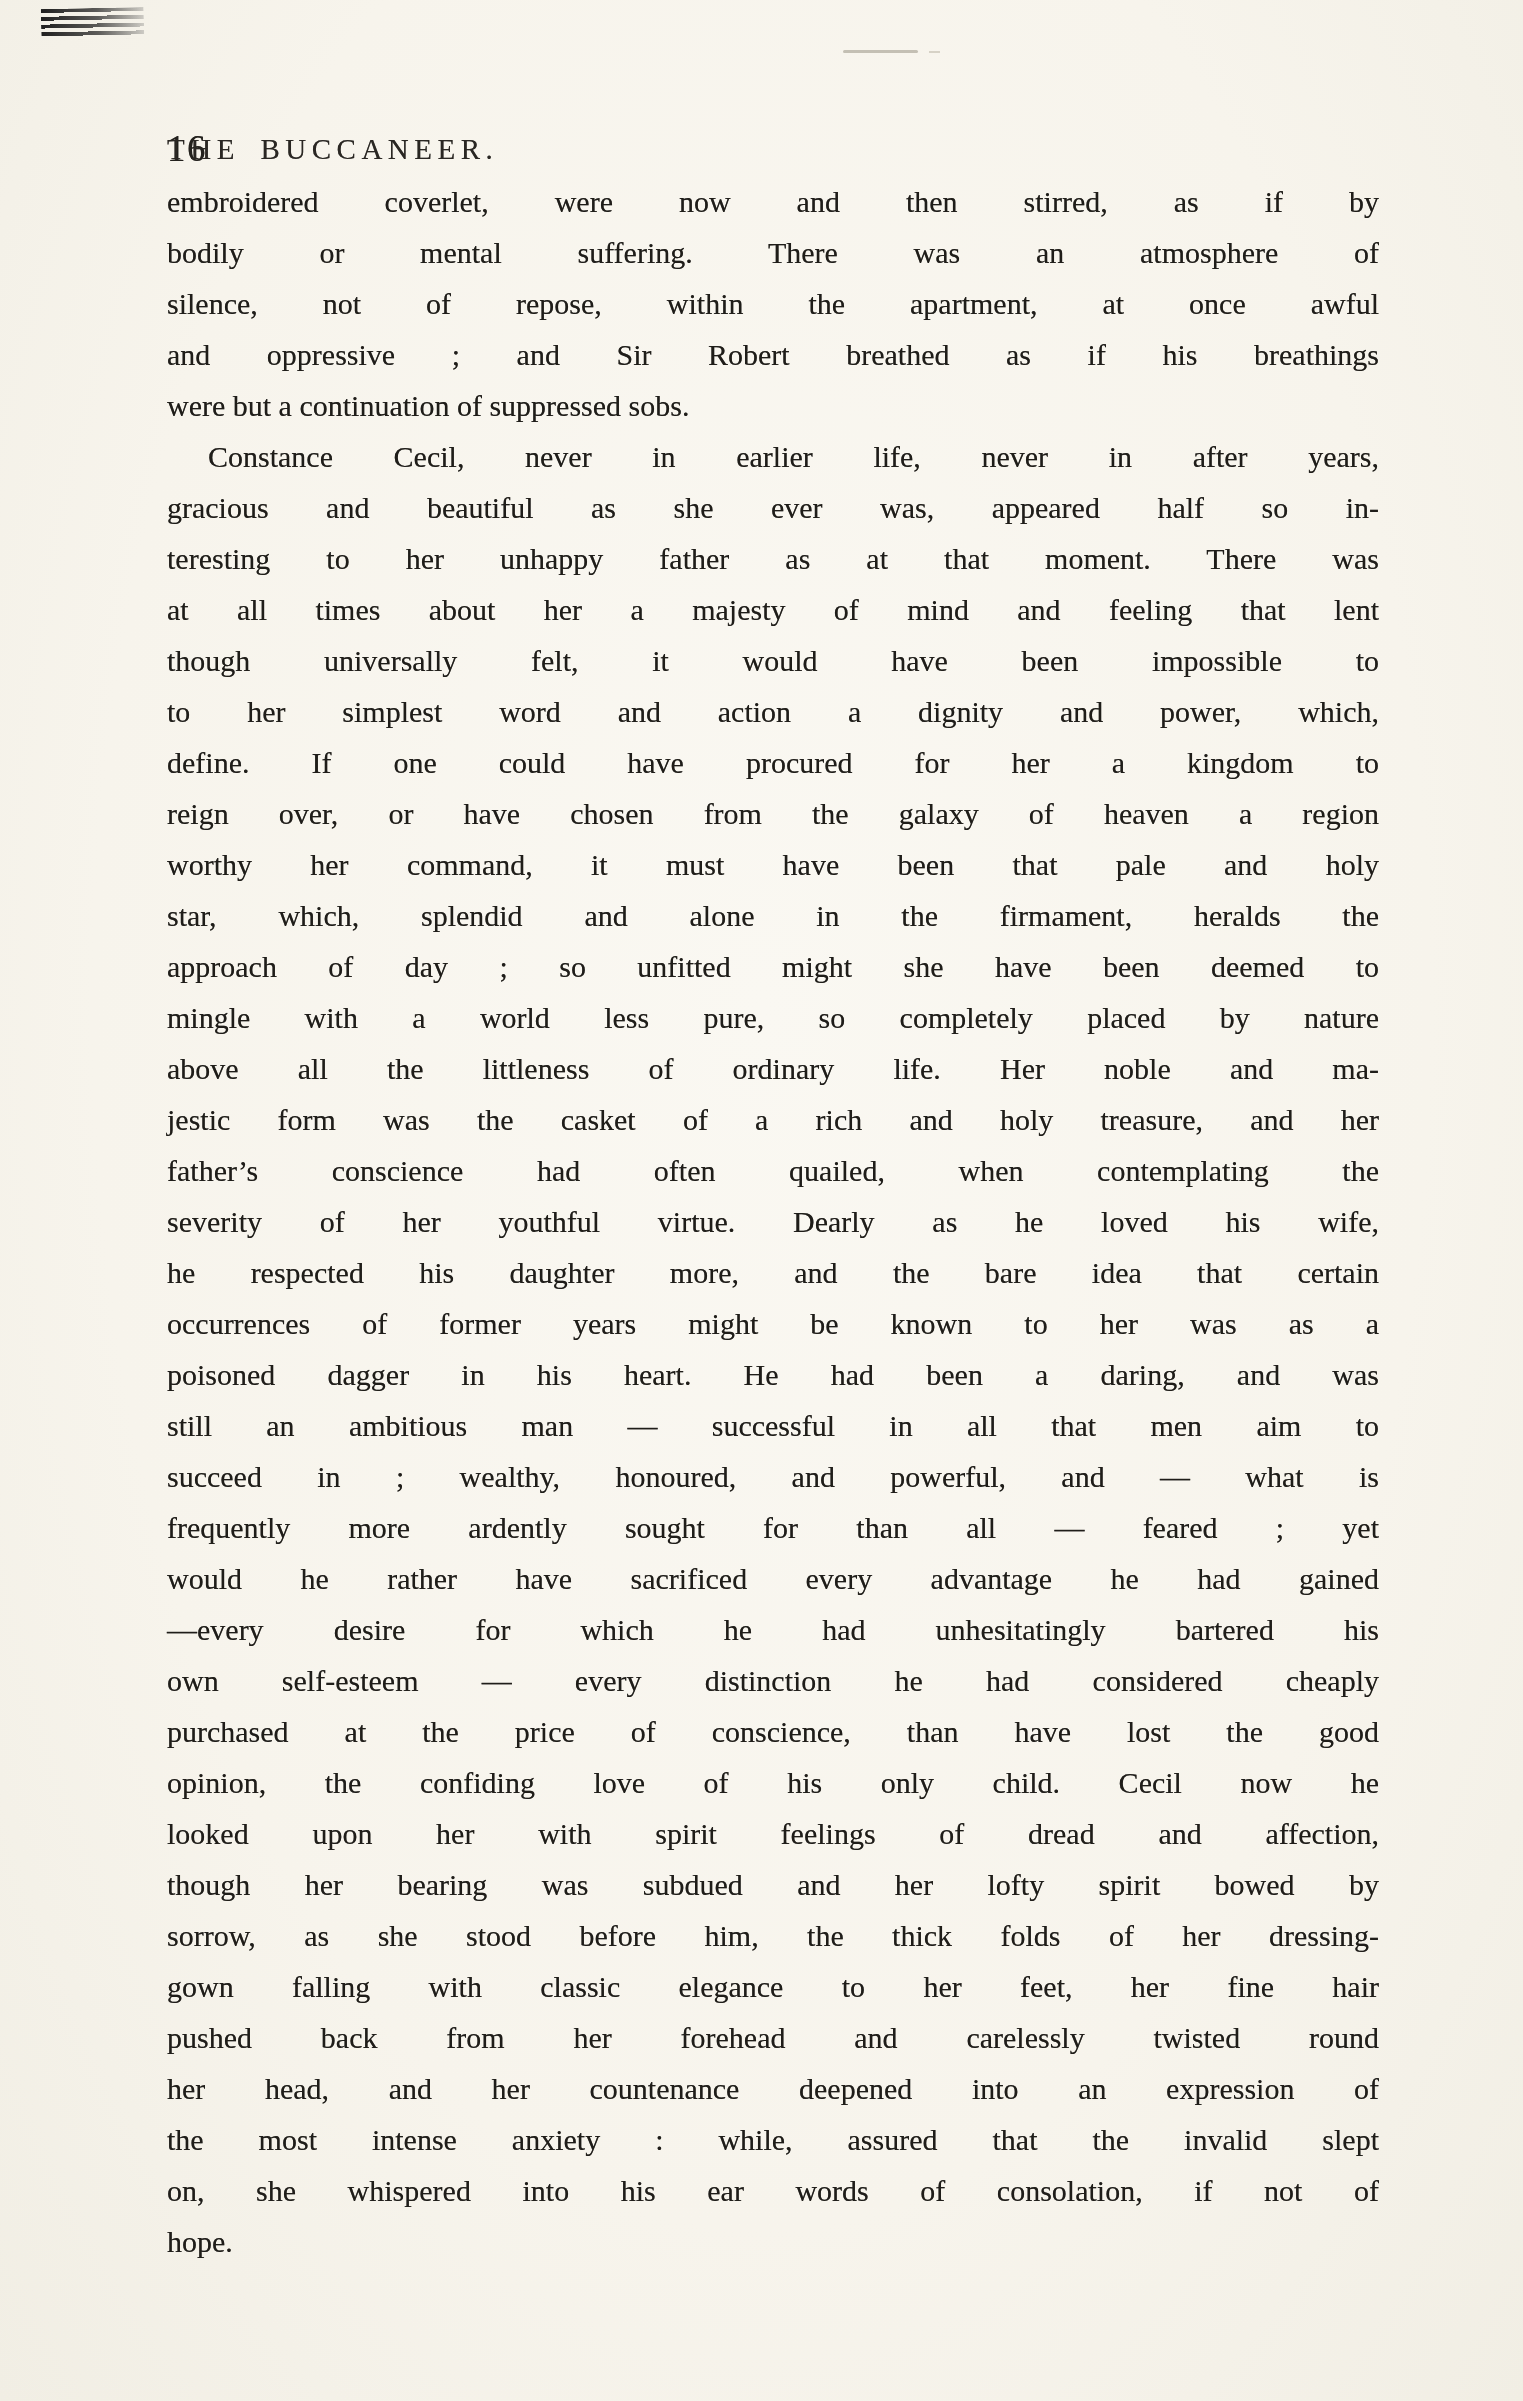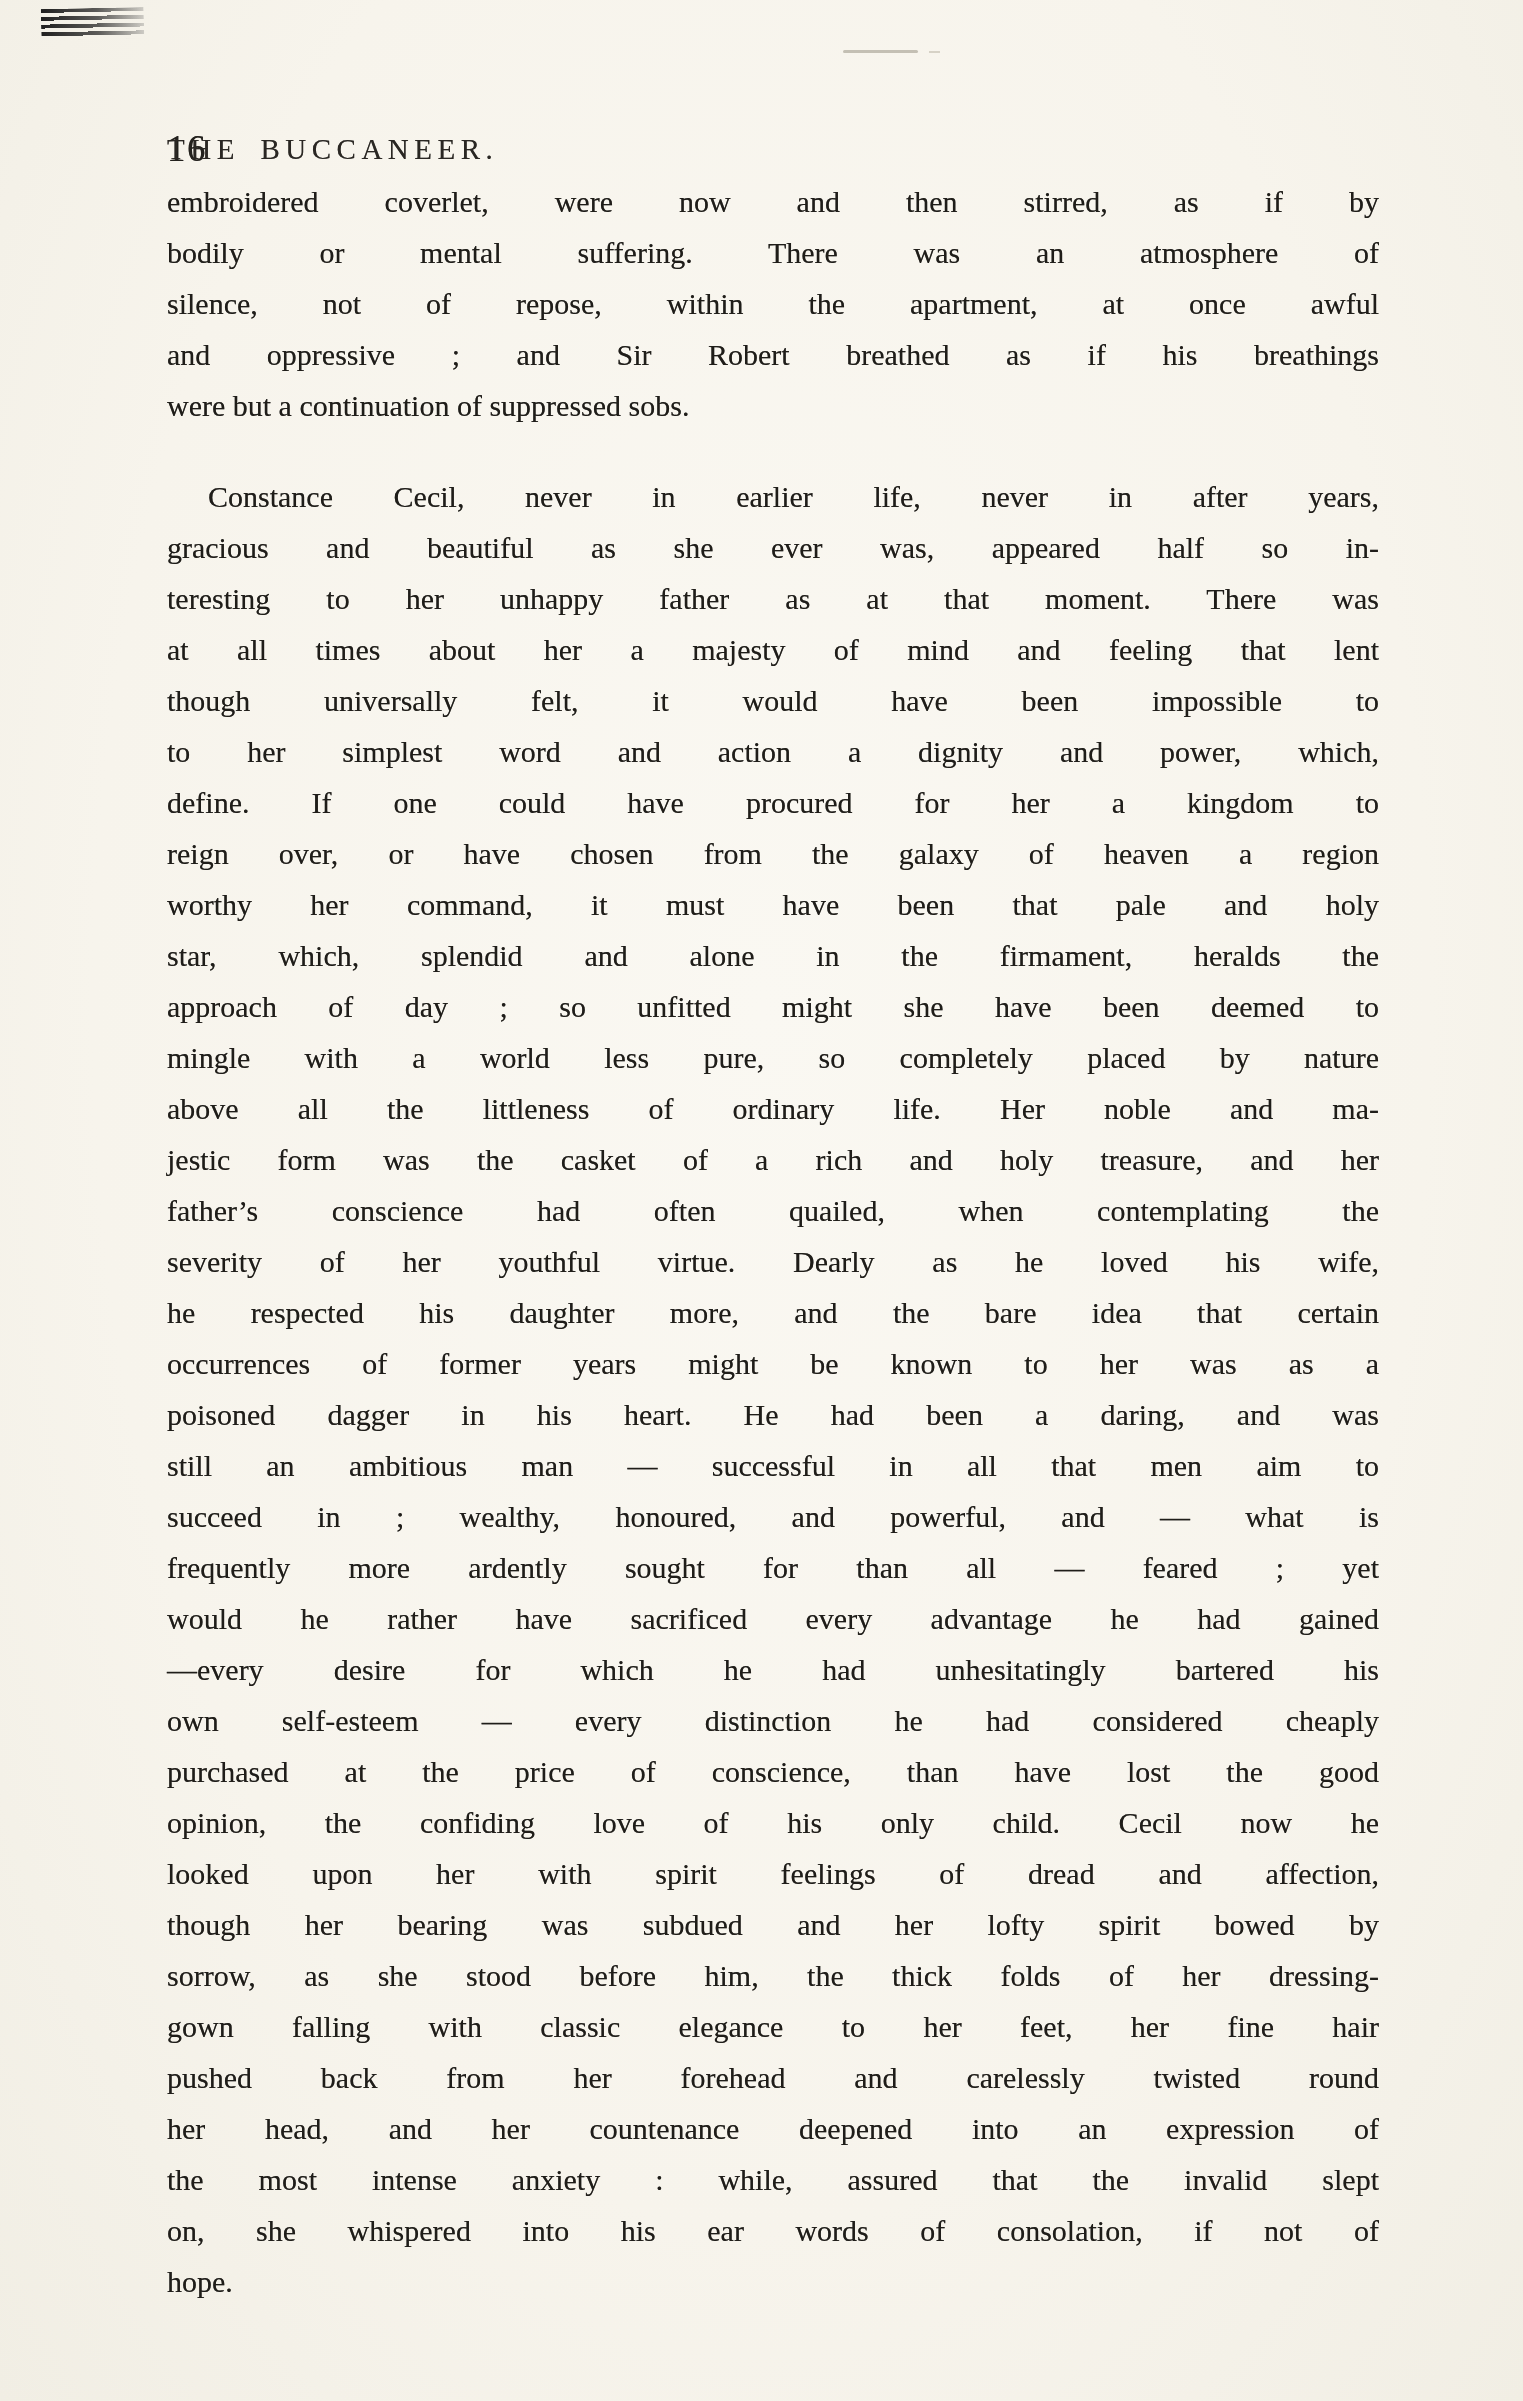--- a/index.html
+++ b/index.html
@@ -91,21 +91,20 @@
     line-height: 51px;
     text-align: justify;
     text-align-last: justify;
     white-space: normal;
   }
   .line.para-end {
     text-align-last: left;
   }
   .line.indent {
     text-indent: 41px;
-    margin-top: 40px;
   }
 </style>
 </head>
 <body>
 
 <div class="page">
 
   <div class="artifact-top-left"></div>
   <div class="artifact-top-center"></div>
 

